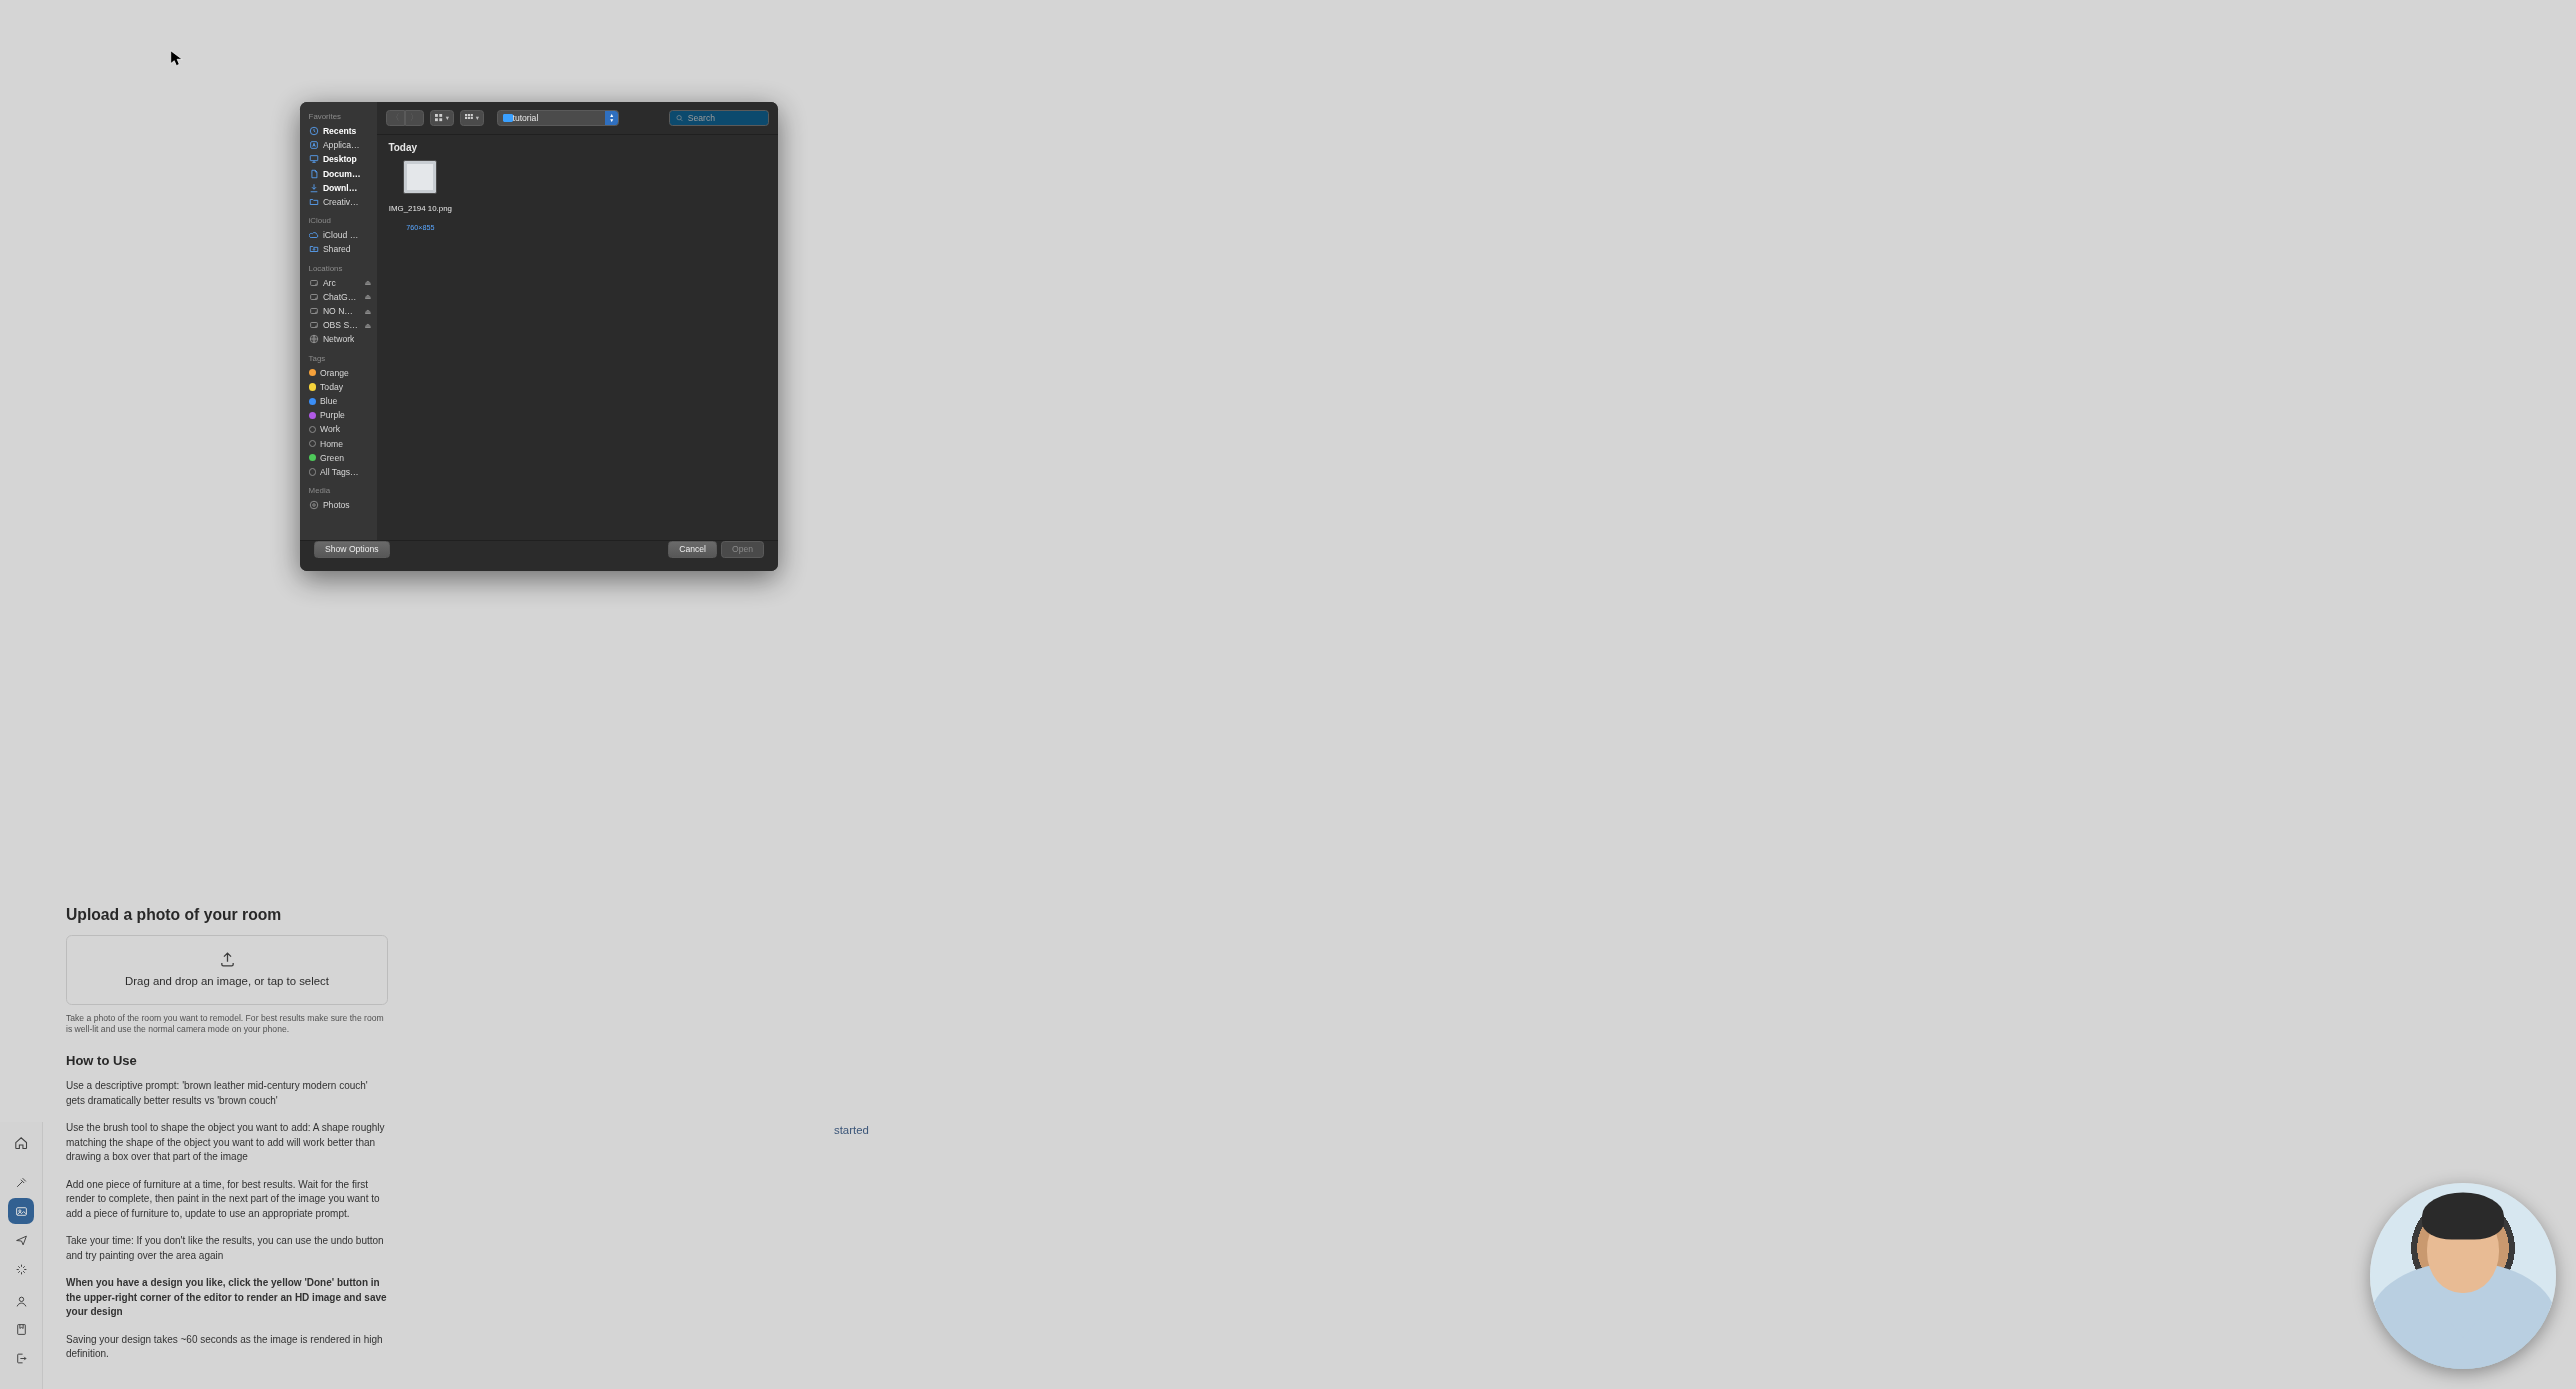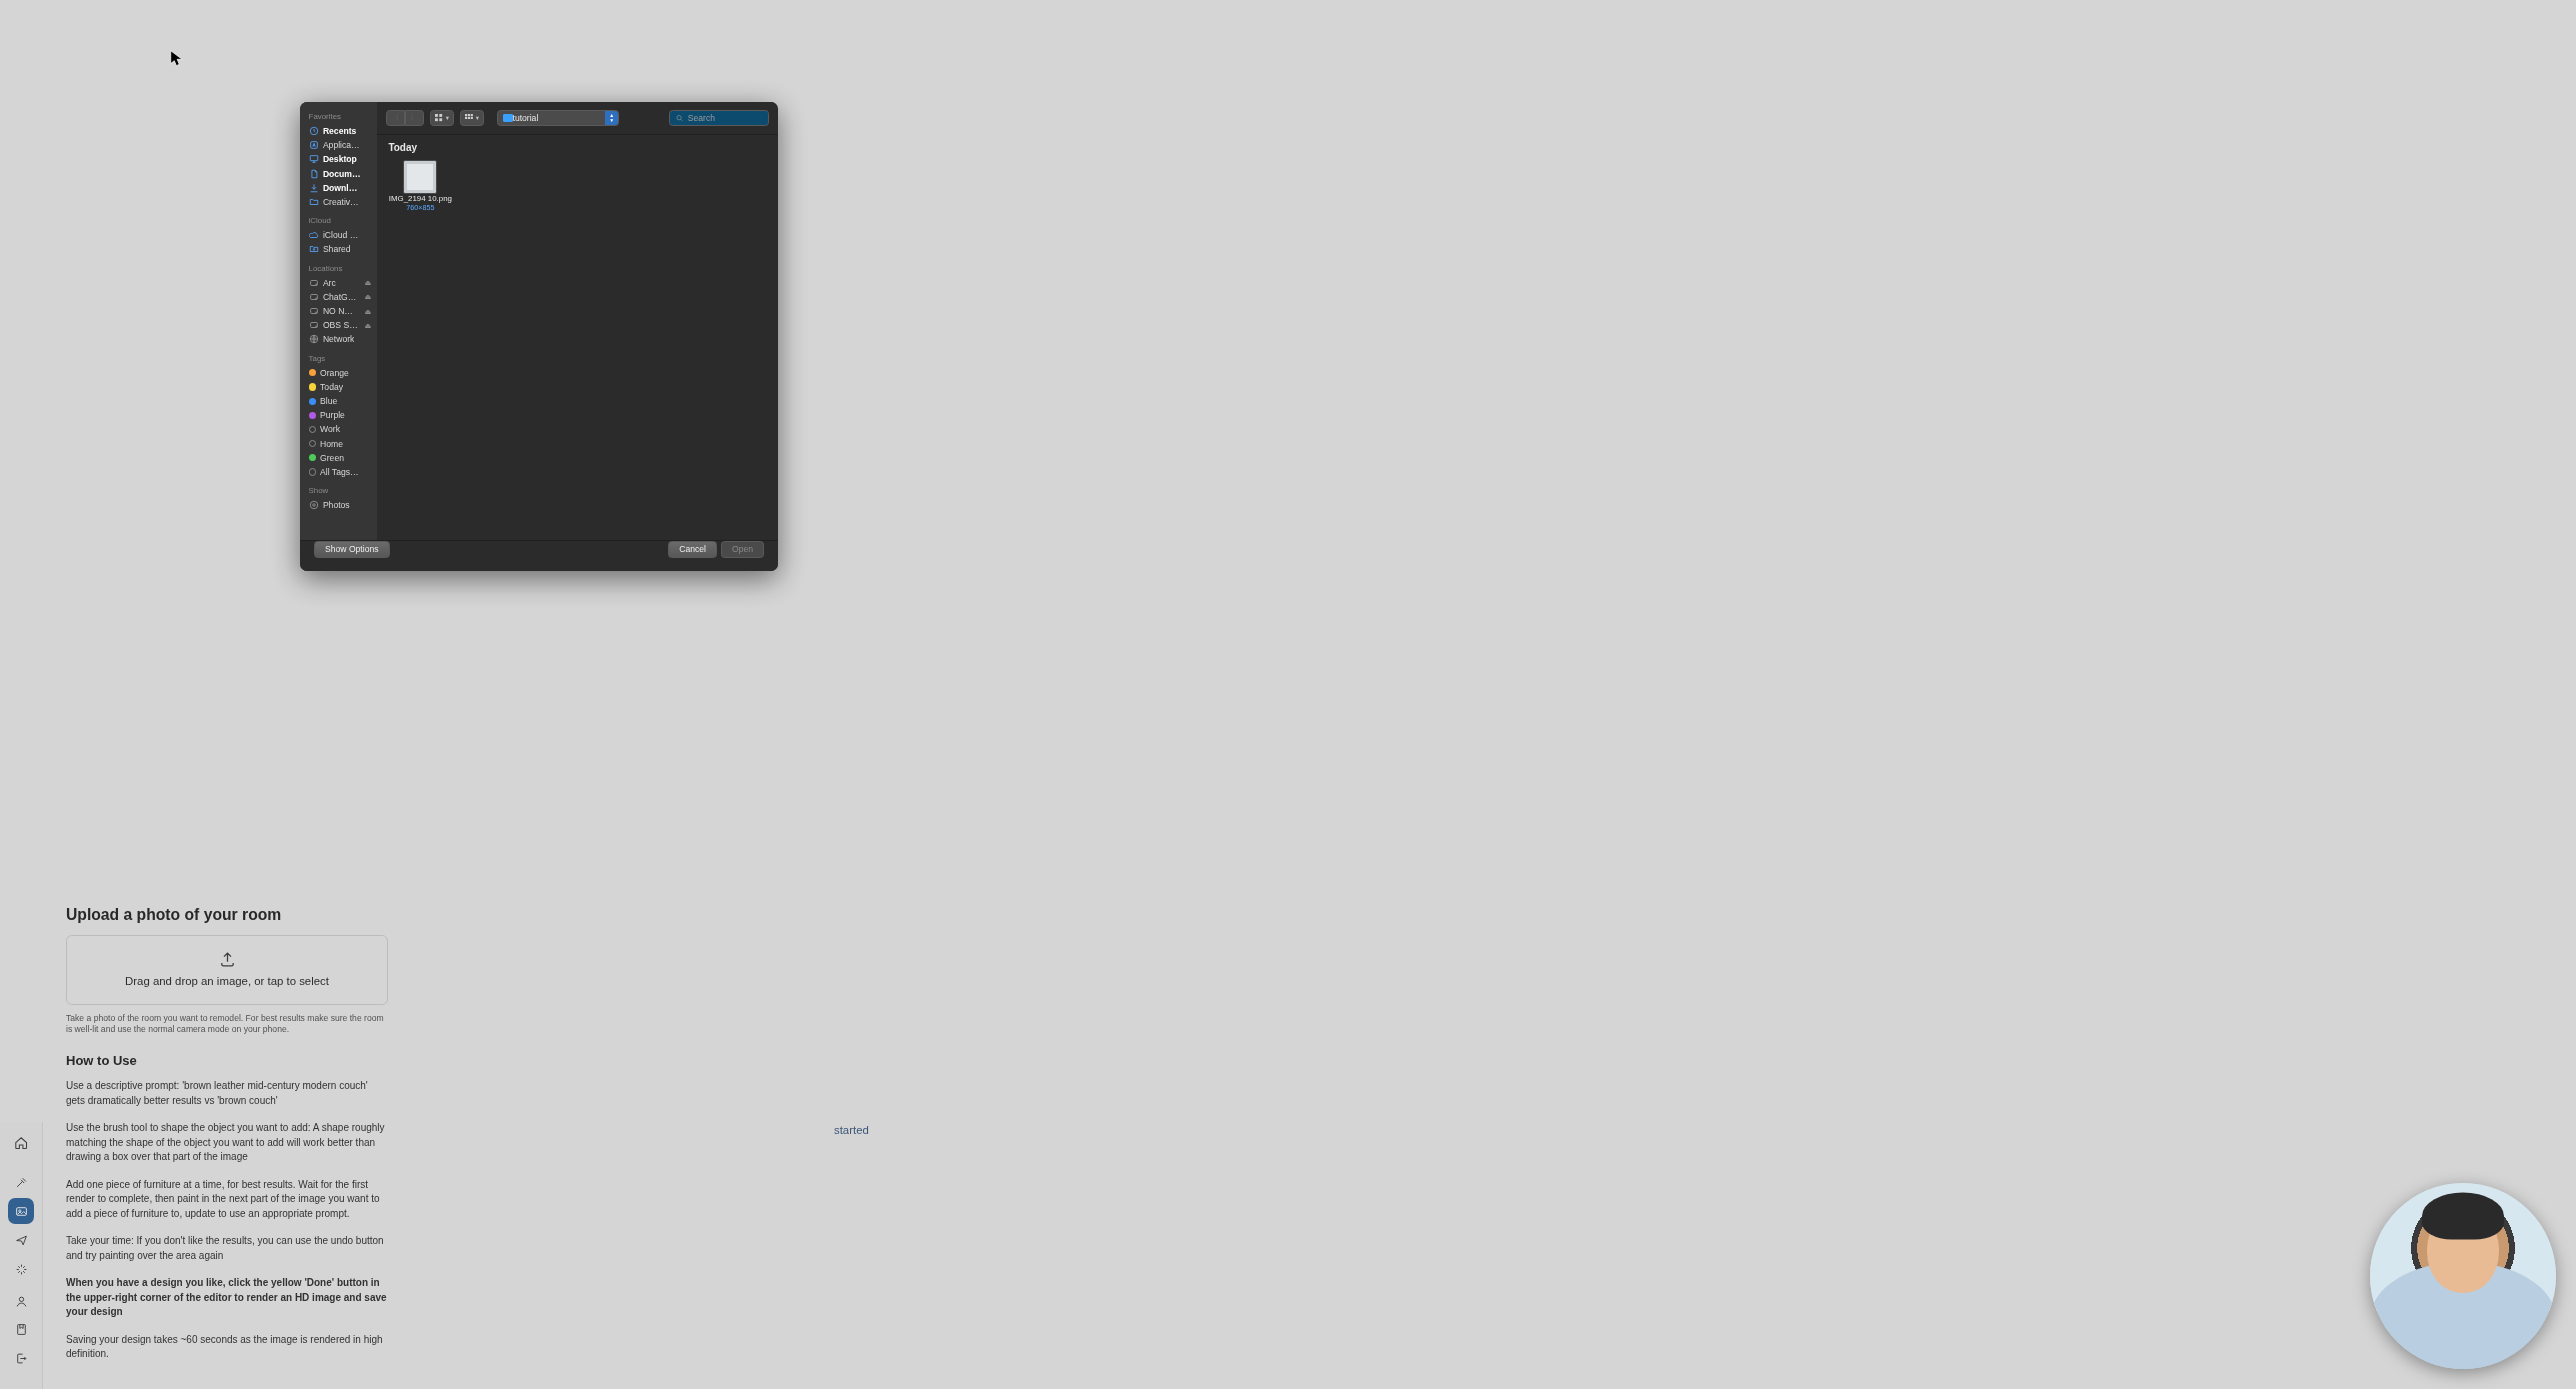--- a/index.html
+++ b/index.html
@@ -54,21 +54,21 @@
 .path-select { flex: 0 0 122px; height: 15.7px; background: #4b4b4b; border: 0.7px solid #5a5a5a; border-radius: 3.6px; display: flex; align-items: center; padding: 0 15.7px 0 4.3px; gap: 0; cursor: pointer; position: relative; margin-left: 7.2px; }
 .path-select .folder-ic { width: 10px; height: 8.6px; background: #3aa0ff; border-radius: 1.4px; flex: none; }
 .path-select .path-name { color: #eaeaea; font-size: 8.6px; flex: 1; overflow: hidden; text-overflow: ellipsis; white-space: nowrap; }
 .path-select .up-down { position: absolute; right: 0; top: 0; width: 13px; height: 100%; background: #2f6fbf; border-top-right-radius: 3.6px; border-bottom-right-radius: 3.6px; display: flex; flex-direction: column; align-items: center; justify-content: center; color: #fff; font-size: 5px; line-height: 5px; }
 .search-box { flex: 1; max-width: 100px; margin-left: auto; height: 15.7px; background: #0c4a6e; border: 0.7px solid #5a5a5a; border-radius: 3.6px; display: flex; align-items: center; padding: 0 5.7px; gap: 4.3px; color: #9b9b9b; }
 .search-box input { background: transparent; border: none; outline: none; color: #eaeaea; font-size: 8.6px; width: 100%; }
 .search-box input::placeholder { color: #9b9b9b; }
 
 .file-area { flex: 1; padding: 7.2px 11.4px; overflow: auto; }
 .group-header { color: #e8e8e8; font-weight: 600; font-size: 10px; margin-bottom: 7.2px; }
-.file-tile { width: 64px; display: flex; flex-direction: column; align-items: center; gap: 0; cursor: pointer; }
+.file-tile { width: 64px; display: flex; flex-direction: column; align-items: center; gap: 10px; cursor: pointer; }
 .thumb { width: 34px; height: 34px; background: #c8cdd2; border: 0.7px solid #4a4a4a; border-radius: 2.1px; display: flex; align-items: center; justify-content: center; }
 .thumb-inner { width: 26px; height: 26px; background: #e4e7ea; }
 .file-name { font-size: 7.9px; color: #e8e8e8; text-align: center; white-space: nowrap; }
 .file-dims { font-size: 7.2px; color: #5aa7ff; text-align: center; }
 
 .dialog-footer { height: 31.5px; background: #2b2b2b; border-top: 0.7px solid #202020; display: flex; align-items: flex-start; padding: 0 14px; gap: 4px; }
 .footer-spacer { flex: 1; }
 .mac-btn { height: 17px; padding: 0 10px; border-radius: 3.6px; border: 0.7px solid #5a5a5a; background: linear-gradient(#6a6a6a,#575757); color: #eee; font-size: 8.6px; cursor: pointer; }
 .mac-btn.disabled { background: #4a4a4a; color: #8a8a8a; cursor: default; }
 .cursor-arrow { position: fixed; left: 170px; top: 50px; pointer-events: none; }
@@ -332,21 +332,21 @@
           <div class="item">
             <span class="tag-dot" style="background: rgb(78, 201, 90);"></span>
             <span class="lbl">Green</span>
           </div>
           <div class="item">
             <span class="tag-dot tag-outline"></span>
             <span class="lbl">All Tags…</span>
           </div>
         </div>
 
-      <div class="section-label">Show</div>
+      <div class="section-label">Media</div>
       <div>
           <div class="item">
             <span class="ic gray">
               <svg width="10" height="10" viewBox="0 0 24 24" fill="none" stroke="currentColor" stroke-width="2">
                 <circle cx="12" cy="12" r="9"></circle>
                 <circle cx="12" cy="12" r="3"></circle>
               </svg>
             </span>
             <span class="lbl">Photos</span>
           </div>

